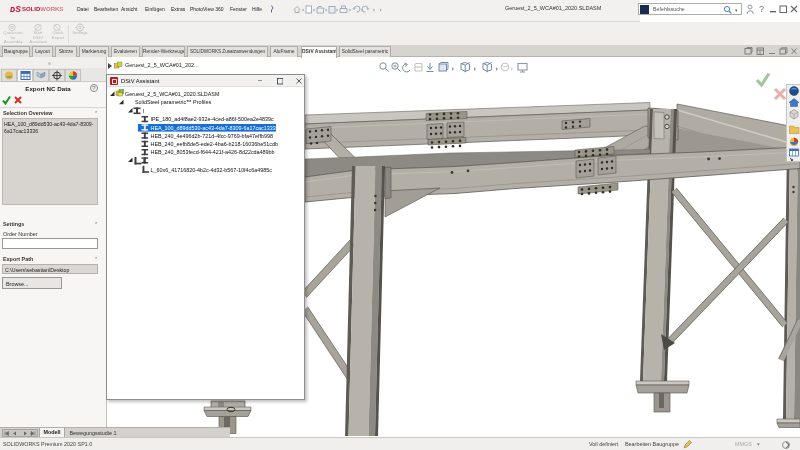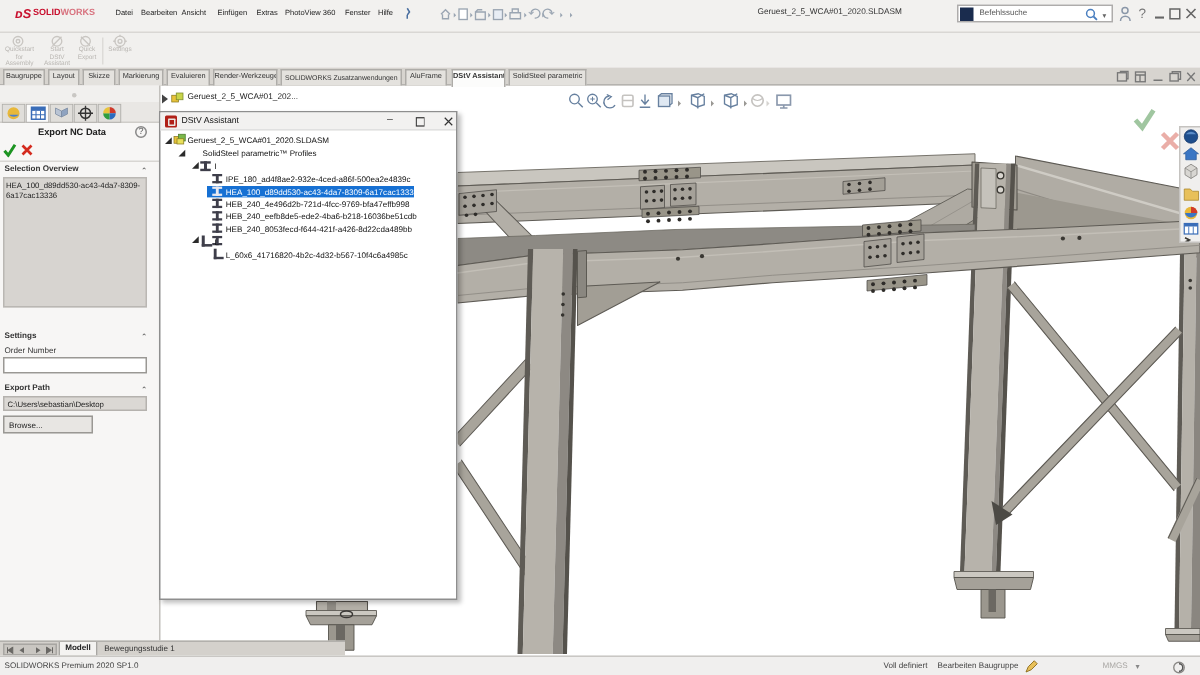--- a/index.html
+++ b/index.html
@@ -1,21 +1,21 @@
 <!DOCTYPE html>
 <html><head>
 <meta charset="utf-8">
 <style>
 * { margin:0; padding:0; box-sizing:border-box; }
 html,body { width:800px; height:450px; overflow:hidden; background:#fff;
   font-family:"Liberation Sans", sans-serif; }
 .abs { position:absolute; }
 #page { position:relative; width:800px; height:450px; }
 
-#menubar { position:absolute; left:0; top:0; width:800px; height:22px;
+#menubar { position:absolute; left:0; top:0; width:640px; height:22px;
   background:#f2f1ef; border-bottom:1px solid #d9d7d4; }
 .menuitem { position:absolute; top:6px; font-size:5px; color:#222; white-space:nowrap; }
 
 #ribbon { position:absolute; left:0; top:22px; width:800px; height:23px;
   background:#f1f0ee; }
 .rbtn { position:absolute; text-align:center; color:#b9b6b2;
   font-size:4.3px; line-height:1.08; white-space:nowrap; }
 
 #tabrow { position:absolute; left:0; top:45px; width:800px; height:12px;
   background:#d7d4cf; border-bottom:1px solid #b5b3af; }

